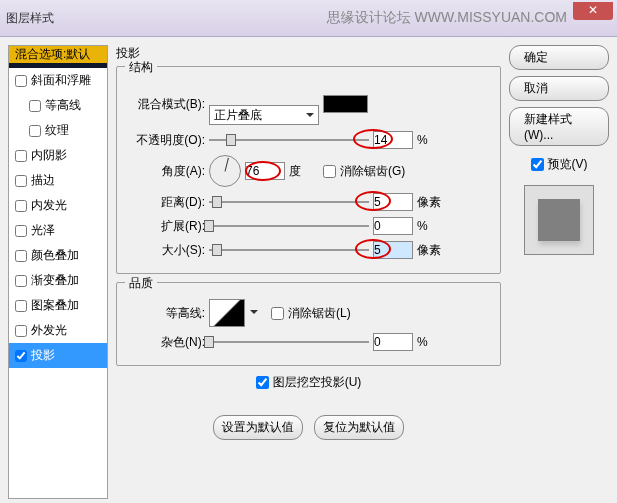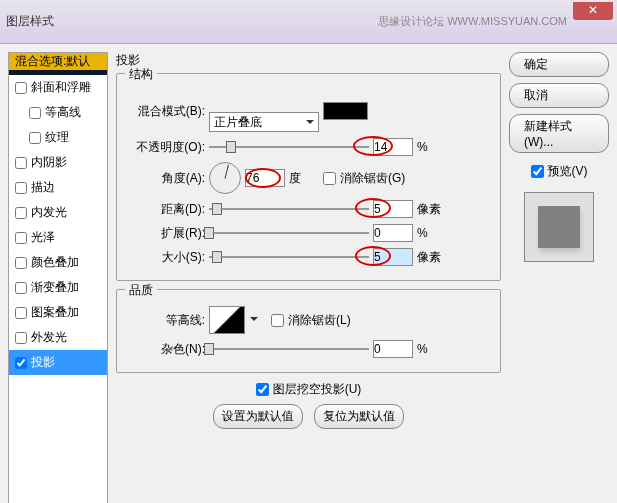--- a/index.html
+++ b/index.html
@@ -1,19 +1,19 @@
 <!DOCTYPE html>
 <html><head>
 <meta charset="utf-8">
 <style>
 * { box-sizing: border-box; margin: 0; padding: 0; font-family: "Microsoft YaHei", SimSun, sans-serif; font-size: 12px; }
 body { background: #f0f0f0; width: 617px; height: 503px; overflow: hidden; }
-.titlebar { height: 44px; background: linear-gradient(#e8e4f0, #d8d0e8); border-bottom: 1px solid #b0a8c0; display: flex; align-items: center; padding: 0 6px; position: relative; }
+.titlebar { height: 37px; background: linear-gradient(#e8e4f0, #d8d0e8); border-bottom: 1px solid #b0a8c0; display: flex; align-items: center; padding: 0 6px; position: relative; }
 .titlebar .title { color: #333; }
-.titlebar .watermark { position: absolute; right: 50px; color: #888; font-size: 11px; margin-left: 23px; }
+.titlebar .watermark { position: absolute; right: 50px; color: #888; font-size: 14px; margin-left: 23px; }
 .close-btn { position: absolute; right: 4px; top: 2px; width: 40px; height: 18px; background: #c75050; color: #fff; text-align: center; line-height: 16px; border-radius: 0 0 3px 3px; cursor: pointer; }
 .dialog-body { display: flex; padding: 8px; gap: 8px; height: 470px; background: #f0f0f0; }
 .styles-panel { width: 100px; border: 1px solid #a0a0a0; background: #fff; }
 .styles-header { padding: 4px 6px; border-bottom: 1px solid #ccc; }
 .styles-blend { padding: 0 6px; border-bottom: 5px solid #0f172a; background: #eab308; }
 .style-item { display: flex; align-items: center; padding: 4px 6px; gap: 4px; cursor: pointer; }
 .style-item.indent { padding-left: 20px; }
 .style-item.selected { background: #3399ff; color: #fff; }
 .style-item input[type=checkbox] { width: 12px; height: 12px; }
 .center-panel { flex: 1; position: relative; }
@@ -33,21 +33,21 @@
 .angle-dial::after { content: ""; position: absolute; width: 14px; height: 1px; background: #333; top: 50%; left: 50%; transform-origin: left; transform: rotate(-76deg); }
 .contour-swatch { width: 36px; height: 28px; border: 1px solid #888; background: linear-gradient(135deg, #fff 0%, #fff 48%, #000 52%, #000 100%); display: inline-block; position: relative; }
 .contour-swatch::after { content: ""; position: absolute; right: -14px; top: 10px; border: 4px solid transparent; border-top-color: #333; }
 .btn { border: 1px solid #888; background: linear-gradient(#fdfdfd, #e0e0e0); padding: 3px 14px; border-radius: 11px; cursor: pointer; display: inline-block; text-align: left; }
 .right-panel { width: 100px; display: flex; flex-direction: column; gap: 6px; align-items: stretch; }
 .right-panel .btn { width: 100%; }
 .preview-check { display: flex; align-items: center; gap: 4px; justify-content: center; margin-top: 4px; }
 .preview-box { width: 70px; height: 70px; border: 1px solid #888; background: #e0e0e0; margin: 6px auto; display: flex; align-items: center; justify-content: center; }
 .preview-inner { width: 42px; height: 42px; background: #808080; box-shadow: 1px 4px 5px rgba(0,0,0,0.14); }
 .red-circle { position: absolute; border: 2px solid #d00; border-radius: 50%; pointer-events: none; }
-.bottom-btns { text-align: center; margin-top: 6px; }
+.bottom-btns { text-align: center; margin-top: 24px; }
 .bottom-btns .btn { margin: 0 4px; padding: 3px 8px; }
 .section-title { margin-bottom: 4px; }
 </style>
 </head>
 <body>
 
 <div class="titlebar">
   <span class="title">图层样式</span>
   <span class="watermark">思缘设计论坛 WWW.MISSYUAN.COM</span>
   <div class="close-btn">✕</div>

